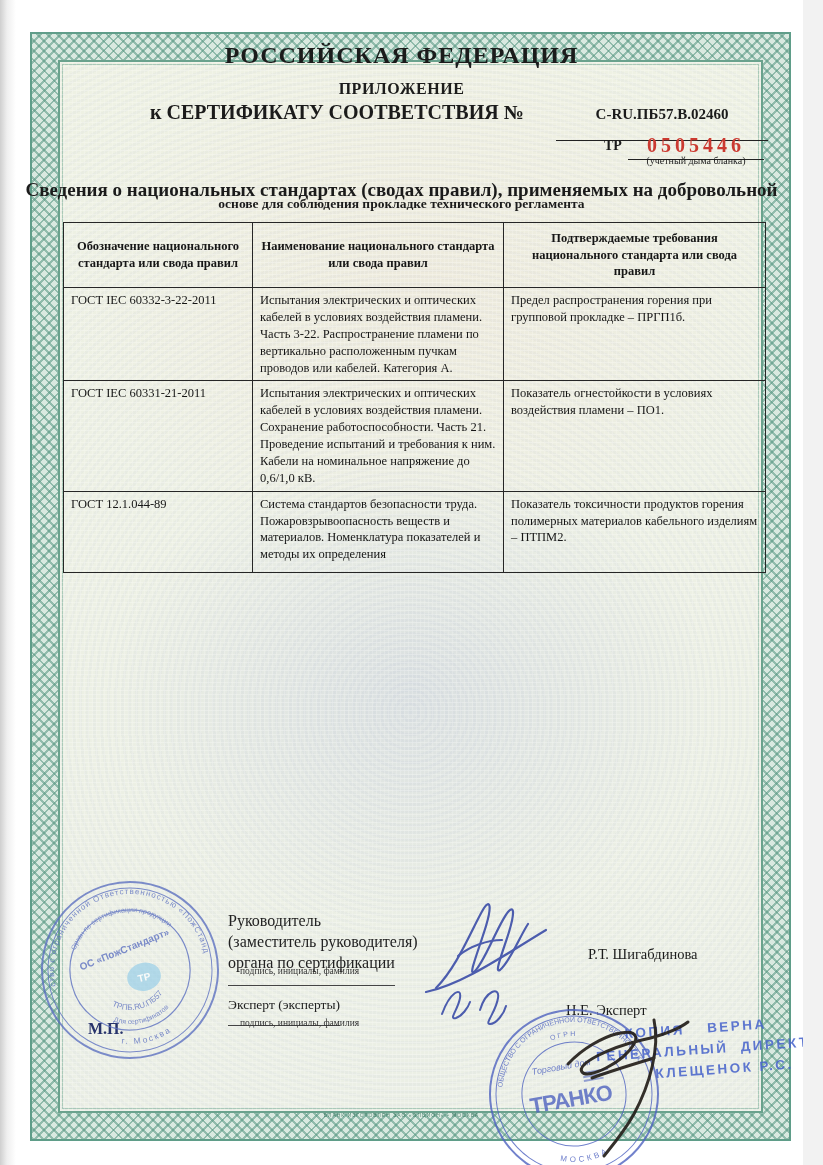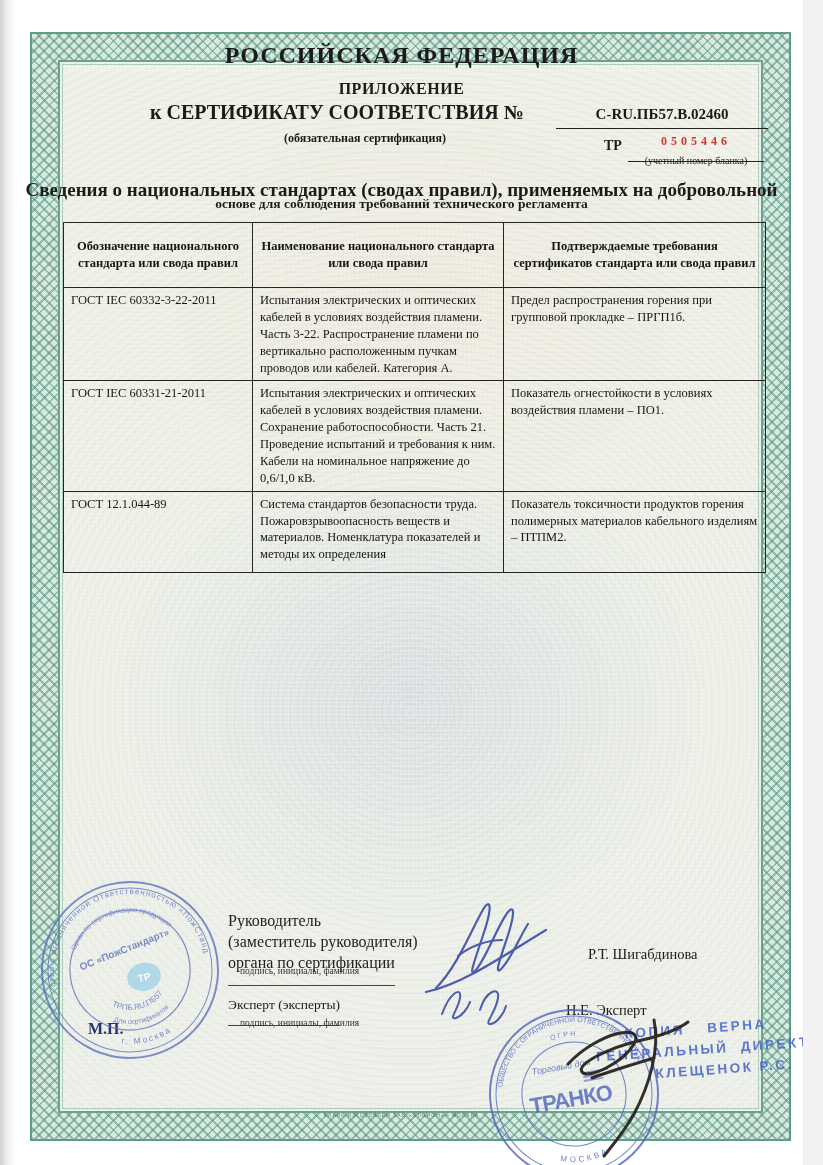--- a/index.html
+++ b/index.html
@@ -28,25 +28,25 @@
           repeating-linear-gradient(90deg, rgba(255,255,255,.4) 0 1px, rgba(255,255,255,0) 1px 4px);}
   .layer{position:absolute;inset:0;}
   .abs{position:absolute;}
   .ctr{left:0;right:0;text-align:center;}
   .ink{color:#1b1b1b;}
   
   .h-country{top:42px;font-size:24px;font-weight:bold;letter-spacing:1px;}
   .h-doc{top:80px;font-size:16px;font-weight:bold;letter-spacing:.5px;}
   .h-certline{left:150px;top:101px;font-size:20px;font-weight:bold;white-space:nowrap;}
   .h-certnum{left:556px;top:106px;width:212px;text-align:center;font-size:15px;font-weight:bold;
-             border-bottom:1.5px solid #222;padding-bottom:5px;}
+             border-bottom:1.5px solid #222;padding-bottom:17px;}
   .h-oblig{left:120px;top:131px;width:490px;text-align:center;font-size:12px;font-weight:bold;}
   .h-tr{left:604px;top:138px;font-size:14px;font-weight:bold;}
-  .h-blank{left:628px;top:134px;width:136px;text-align:center;font-size:12px;font-weight:bold;
-           letter-spacing:4px;color:#cb3a31;border-bottom:1.5px solid #222;padding-bottom:12px;}
+  .h-blank{left:628px;top:134px;width:136px;text-align:center;font-size:20px;font-weight:bold;
+           letter-spacing:4px;color:#cb3a31;border-bottom:1.5px solid #222;padding-bottom:2px;}
   .h-blankcap{left:628px;top:155px;width:136px;text-align:center;font-size:10px;}
   .intro1{top:179px;font-size:19px;font-weight:bold;}
   .intro2{top:196px;font-size:13.5px;font-weight:bold;}
   
   table.std{position:absolute;left:63px;top:222px;width:702px;border-collapse:collapse;table-layout:fixed;
             font-size:12.5px;color:#161616;}
   table.std th, table.std td{border:1.5px solid #262626;vertical-align:top;line-height:1.35;
             padding:4px 7px 4px 7px;font-weight:normal;text-align:left;}
   table.std th{font-weight:bold;text-align:center;vertical-align:middle;height:56px;}
   col.c1{width:189px;} col.c2{width:251px;} col.c3{width:262px;}
@@ -79,38 +79,37 @@
 
 <div class="paper">
   <div class="band"></div>
   <div class="inner"></div>
 
   <div class="layer">
     <div class="abs ctr ink h-country">РОССИЙСКАЯ ФЕДЕРАЦИЯ</div>
     <div class="abs ctr ink h-doc">ПРИЛОЖЕНИЕ</div>
     <div class="abs ink h-certline">к СЕРТИФИКАТУ СООТВЕТСТВИЯ  №</div>
     <div class="abs ink h-certnum">C-RU.ПБ57.В.02460</div>
-    <div class="abs ink h-oblig">(обязательная сертификация)</div>
     <div class="abs ink h-tr">ТР</div>
     <div class="abs h-blank">0505446</div>
-    <div class="abs ink h-blankcap">(учетный номер бланка)</div>
+    <div class="abs ink h-blankcap">(учетный дыма бланка)</div>
     <div class="abs ctr ink intro1">Сведения о национальных стандартах (сводах правил), применяемых на добровольной</div>
-    <div class="abs ctr ink intro2">основе для соблюдения требований технического регламента</div>
+    <div class="abs ctr ink intro2">основе для соблюдения прокладке технического регламента</div>
 
     <table class="std">
       <colgroup>
           <col class="c1">
           <col class="c2">
           <col class="c3">
         </colgroup>
       <tbody>
           <tr>
         <th>Обозначение национального стандарта или свода правил</th>
         <th>Наименование национального стандарта или свода правил</th>
-        <th>Подтверждаемые требования сертификатов стандарта или свода правил</th>
+        <th>Подтверждаемые требования национального стандарта или свода правил</th>
       </tr>
       <tr class="r1">
         <td>ГОСТ IEC 60332-3-22-2011</td>
         <td>Испытания электрических и оптических кабелей в условиях воздействия пламени. Часть 3-22. Распространение пламени по вертикально расположенным пучкам проводов или кабелей. Категория А.</td>
         <td>Предел распространения горения при групповой прокладке – ПРГП1б.</td>
       </tr>
       <tr class="r2">
         <td>ГОСТ IEC 60331-21-2011</td>
         <td>Испытания электрических и оптических кабелей в условиях воздействия пламени. Сохранение работоспособности. Часть 21. Проведение испытаний и требования к ним. Кабели на номинальное напряжение до 0,6/1,0 кВ.</td>
         <td>Показатель огнестойкости в условиях воздействия пламени – ПО1.</td>

